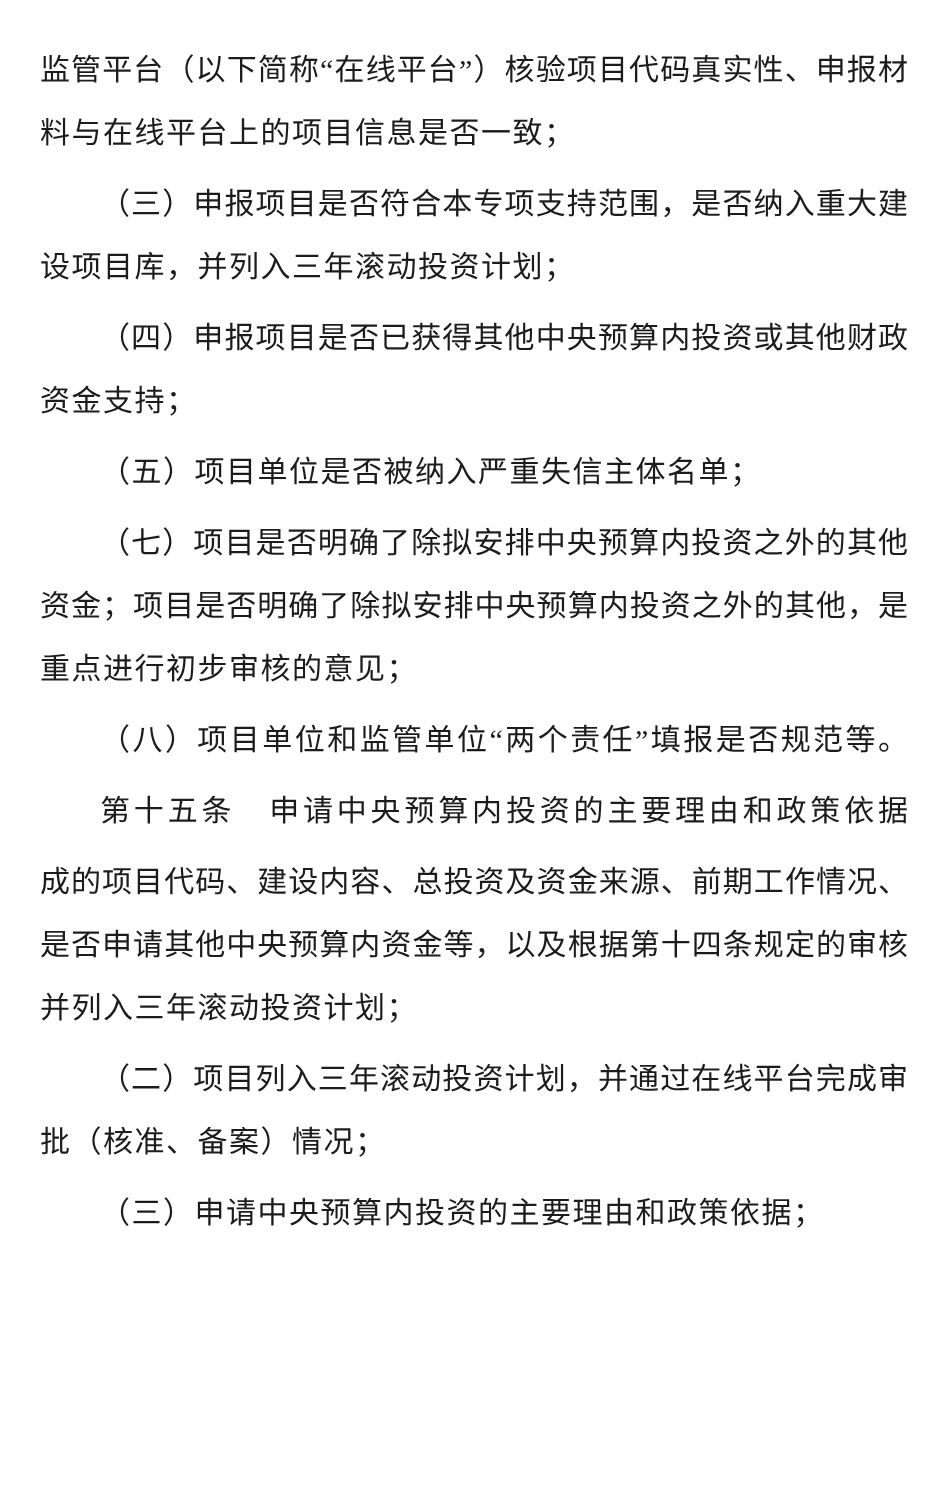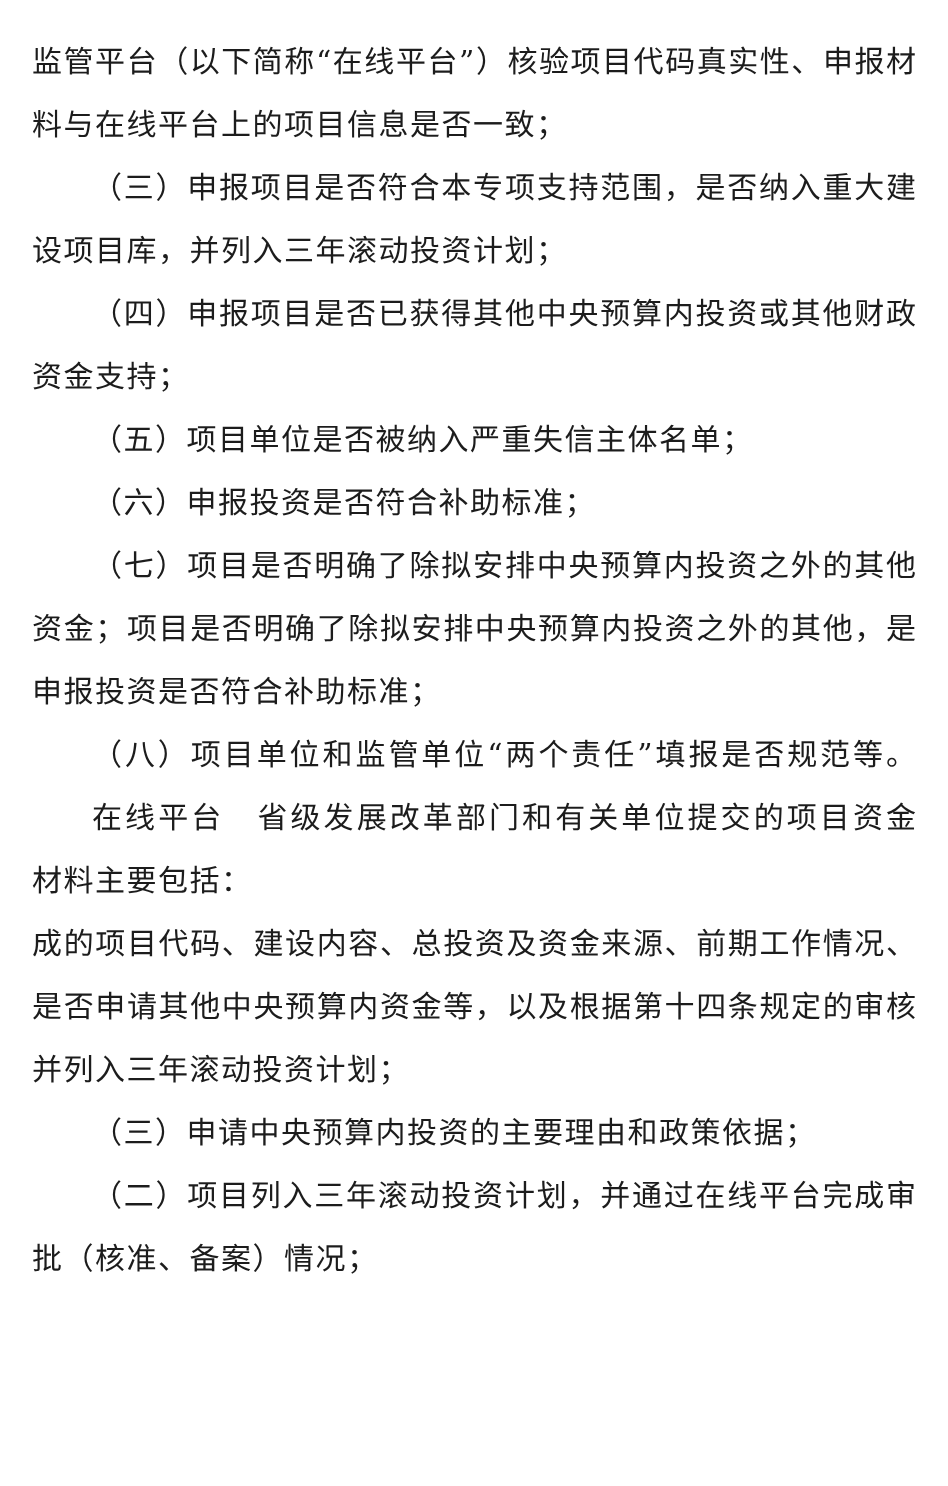--- a/index.html
+++ b/index.html
@@ -14,22 +14,23 @@
     font-family: "DejaVu Serif", "Liberation Serif", serif;
   }
   .page {
     box-sizing: border-box;
     width: 948px;
     height: 1486px;
     padding: 30px 32px 0 32px;
     background: var(--page-bg, #ffffff);
   }
   .paragraph {
-    margin: 0;
+    margin: 8px;
     padding: 0;
+    font-family: Liberation Serif, serif;
   }
   .line {
     height: 63px;
     line-height: 63px;
     font-size: 30px;
     color: var(--text-color, #1c1c1c);
     letter-spacing: 1.5px;     
     white-space: nowrap;
     font-weight: 400;
   }
@@ -64,48 +65,44 @@
 
   <div class="paragraph">
     <div class="line full ind">（四）申报项目是否已获得其他中央预算内投资或其他财政</div>
     <div class="line">资金支持；</div>
   </div>
 
   <div class="paragraph">
     <div class="line ind">（五）项目单位是否被纳入严重失信主体名单；</div>
   </div>
 
-  <div class="paragraph">
-    <div class="line ind">（六）申报投资是否符合补助标准；</div>
-  </div>
 
   <div class="paragraph">
     <div class="line full ind">（七）项目是否明确了除拟安排中央预算内投资之外的其他</div>
     <div class="line full">资金；项目是否明确了除拟安排中央预算内投资之外的其他，是</div>
-    <div class="line">申报投资是否符合补助标准；</div>
+    <div class="line">重点进行初步审核的意见；</div>
   </div>
 
   <div class="paragraph">
     <div class="line full ind">（八）项目单位和监管单位“两个责任”填报是否规范等。</div>
   </div>
 
   <div class="paragraph">
-    <div class="line full ind">在线平台　省级发展改革部门和有关单位提交的项目资金</div>
-    <div class="line">材料主要包括：</div>
+    <div class="line full ind">第十五条　申请中央预算内投资的主要理由和政策依据</div>
   </div>
 
   <div class="paragraph">
     <div class="line full">成的项目代码、建设内容、总投资及资金来源、前期工作情况、</div>
     <div class="line full">是否申请其他中央预算内资金等，以及根据第十四条规定的审核</div>
     <div class="line">并列入三年滚动投资计划；</div>
   </div>
 
   <div class="paragraph">
-    <div class="line ind">（三）申请中央预算内投资的主要理由和政策依据；</div>
+    <div class="line full ind">（二）项目列入三年滚动投资计划，并通过在线平台完成审</div>
+    <div class="line">批（核准、备案）情况；</div>
   </div>
 
   <div class="paragraph">
-    <div class="line full ind">（二）项目列入三年滚动投资计划，并通过在线平台完成审</div>
-    <div class="line">批（核准、备案）情况；</div>
+    <div class="line ind">（三）申请中央预算内投资的主要理由和政策依据；</div>
   </div>
 
 
 </div>
 
 </body></html>

